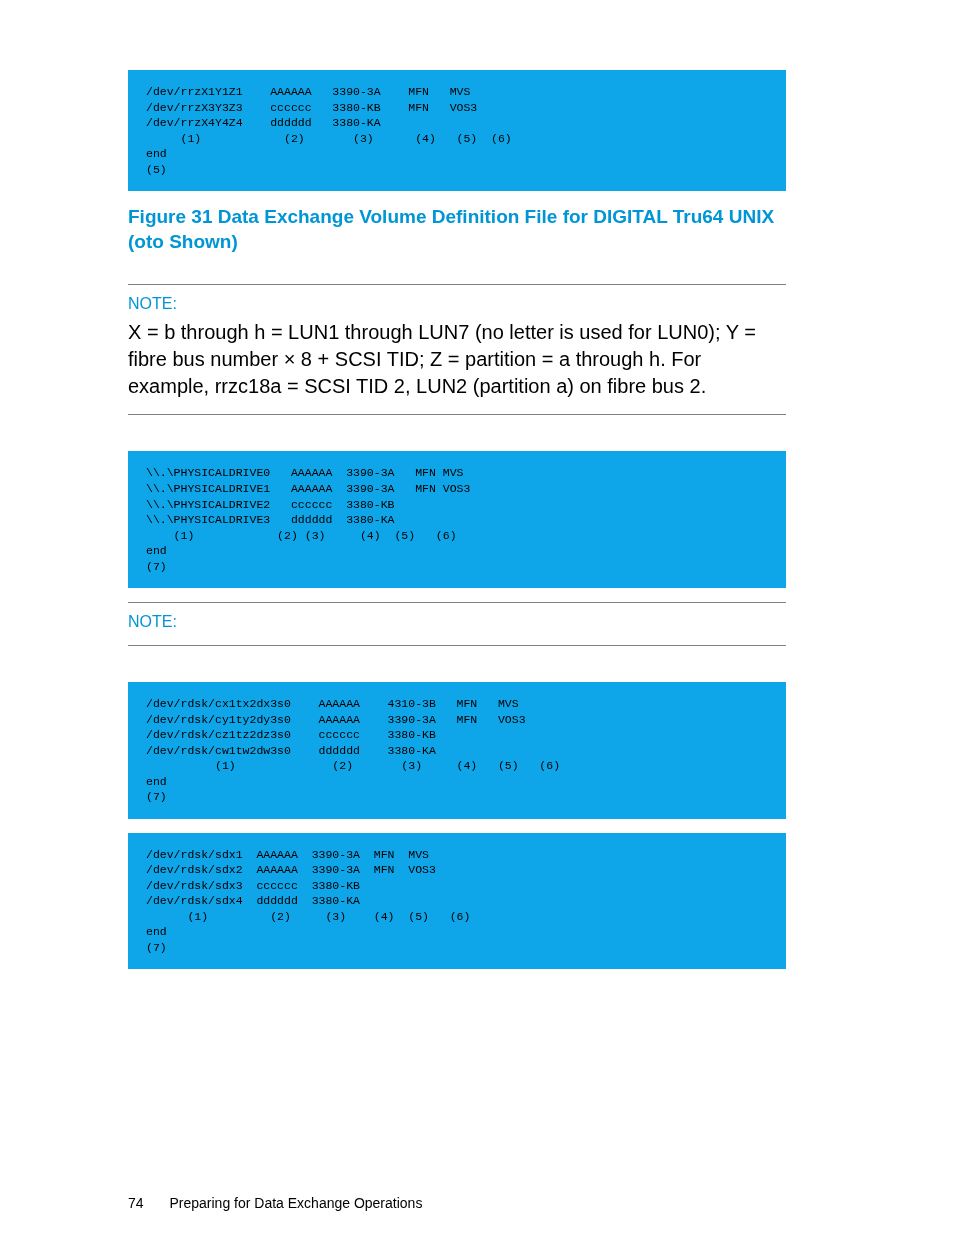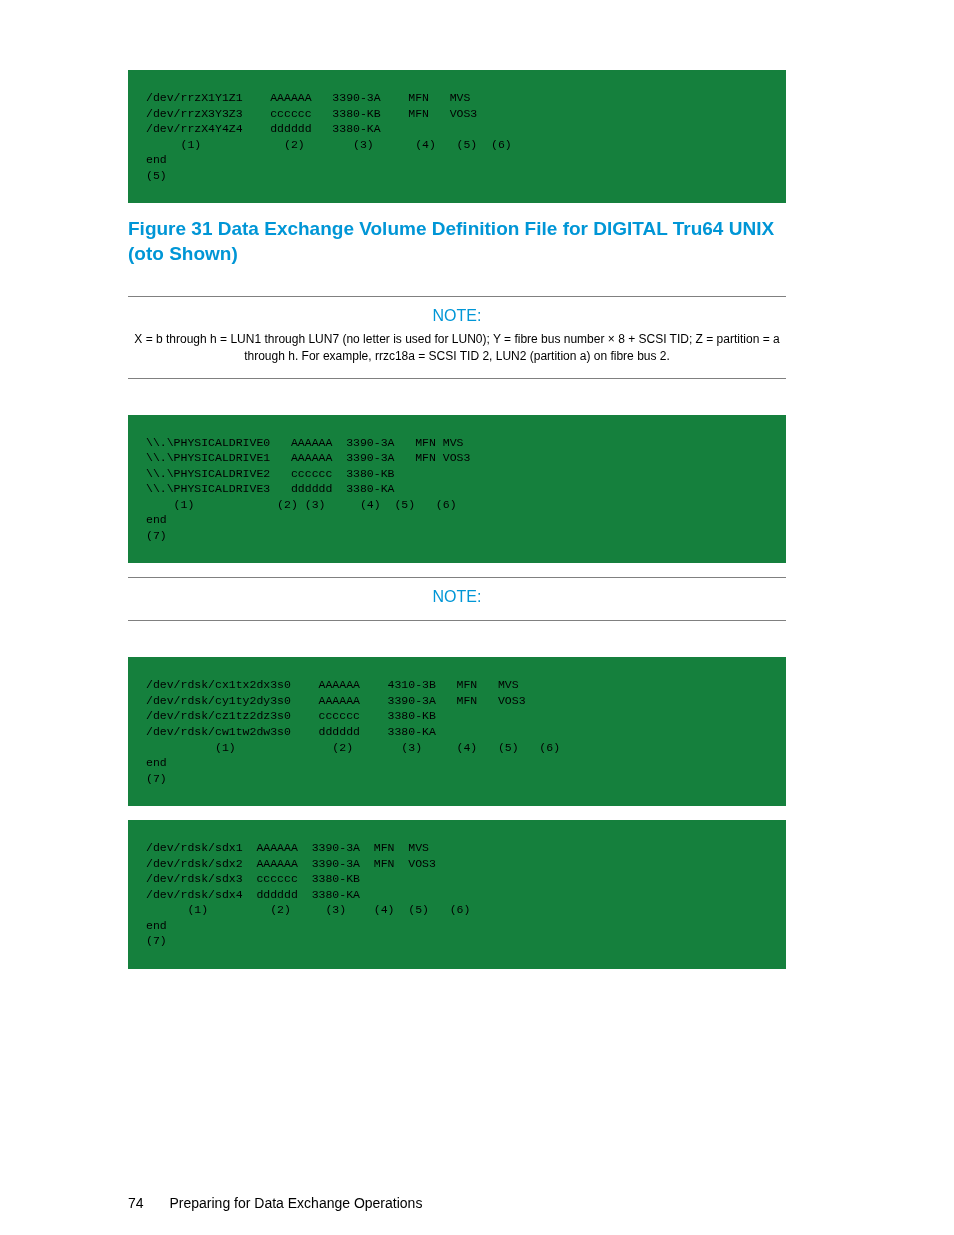--- a/index.html
+++ b/index.html
@@ -11,22 +11,22 @@
     width: 954px;
   }
   .page {
     padding: 70px 168px 40px 128px;
     box-sizing: border-box;
     width: 954px;
     min-height: 1235px;
     position: relative;
   }
   .code-block {
-    background: #15803d;
-    padding: 20px 18px;
+    background: #0ea5e9;
+    padding: 14px 18px;
     font-family: "Courier New", Courier, monospace;
     font-size: 11.5px;
     line-height: 1.35;
     white-space: pre;
     color: #000;
     margin-bottom: 14px;
   }
   .caption {
     color: #0096d6;
     font-weight: bold;
@@ -39,37 +39,36 @@
     border-bottom: 1px solid #808080;
     padding: 10px 0 14px 0;
     margin-bottom: 36px;
   }
   .note-label {
     color: #0096d6;
     font-size: 16px;
     font-weight: normal;
   }
   .note-body {
-    font-size: 12px;
+    font-size: 20px;
     line-height: 1.35;
     margin-top: 6px;
     color: #000;
   }
   .footer {
     position: absolute;
     bottom: 24px;
     left: 128px;
     font-size: 14px;
     color: #000;
   }
   .footer .pnum { margin-right: 22px; }
   
   .note-wrap {
     position: relative;
-    text-align: center;
   }
   .note-icon-abs {
     position: absolute;
     left: -36px;
     top: 8px;
   }
 </style>
 </head>
 <body>
 

